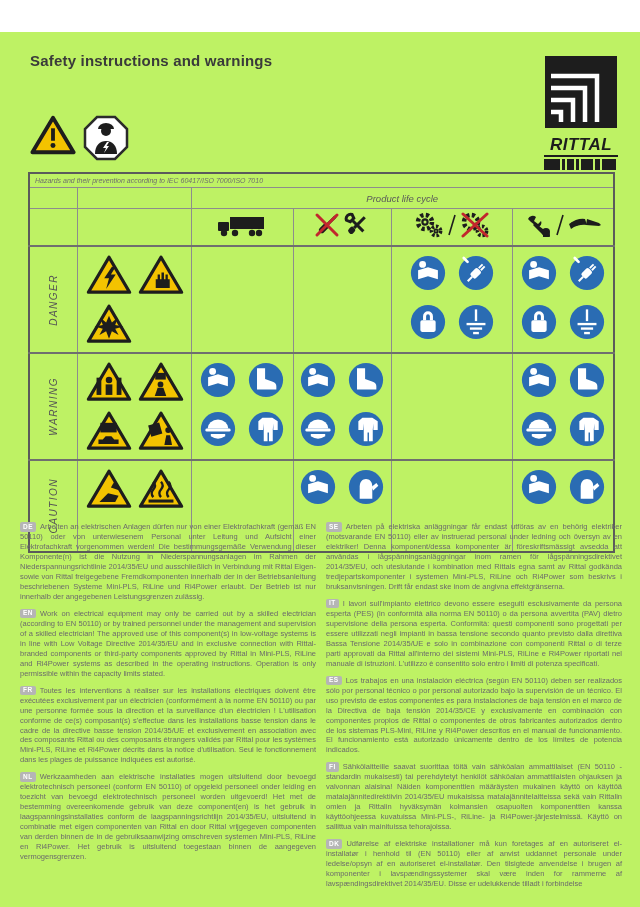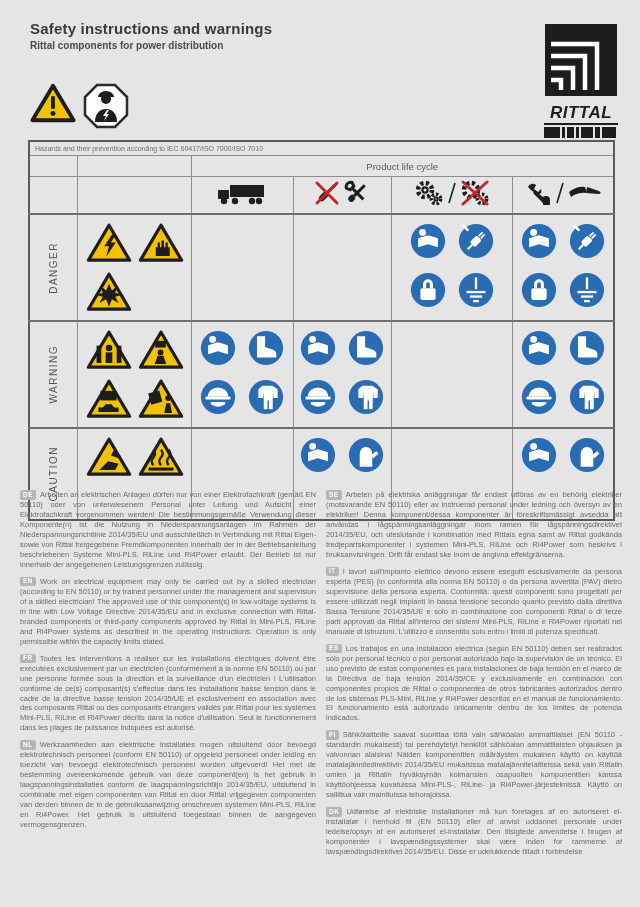--- a/index.html
+++ b/index.html
@@ -1,33 +1,33 @@
 <!DOCTYPE html>
 <html><head>
 <meta charset="utf-8">
 <style>
   html,body{margin:0;padding:0;background:#fff;}
   body{width:640px;height:907px;overflow:hidden;font-family:"Liberation Sans",sans-serif;position:relative;}
-  .page{position:absolute;inset:0;background:#e5e5e5;}
+  .page{position:absolute;inset:0;background:#bef264;margin-top:32px;}
 
   
   .hdr{position:absolute;left:30px;top:20px;}
   .title{font-size:15px;font-weight:bold;color:#3a3a3a;letter-spacing:.2px;}
   .sub{font-size:10px;font-weight:bold;color:#4a4a4a;margin-top:3px;line-height:1.25;}
   .hdr-icons{position:absolute;left:30px;top:82px;display:flex;gap:6px;align-items:flex-start;}
   .logo{position:absolute;right:22px;top:24px;width:74px;text-align:center;}
   .logo-word{font-size:17px;font-weight:bold;font-style:italic;color:#1d1d1d;letter-spacing:.5px;line-height:1;margin-top:4px;font-family:Liberation Sans, sans-serif;}
   .logo-rule{height:2px;background:#1d1d1d;margin-top:2px;}
   .logo-bars{display:flex;gap:2px;margin-top:2px;height:11px;}
   .logo-bars div{background:#1d1d1d;}
 
   
   table.haz{position:absolute;left:28px;top:140px;border-collapse:collapse;table-layout:fixed;}
   table.haz td{border:1px solid #8d8d8d;padding:0;vertical-align:top;}
-  table.haz{border:2px solid #5b5b5b;}
+  table.haz{border:2px solid #5b5b5b;font-style:italic;}
   td.cap{font-size:7px;color:#6e6e6e;padding:3px 0 3px 5px !important;vertical-align:middle !important;}
   td.plc{font-size:9.5px;color:#5a5a5a;text-align:center;vertical-align:middle !important;height:20px;}
   tr.ph-row td{height:36px;vertical-align:middle !important;text-align:center;}
   td.sev{vertical-align:middle !important;text-align:center;}
   .sevlabel{writing-mode:vertical-rl;transform:rotate(180deg);font-size:10px;color:#555;letter-spacing:1.5px;margin:0 auto;}
   .hzwrap{display:flex;flex-wrap:wrap;gap:4px 6px;padding:7px 4px 4px 8px;align-content:flex-start;}
   .mdwrap{display:flex;flex-wrap:wrap;gap:9px 12px;padding:8px 0 4px 0;justify-content:center;align-content:flex-start;}
   tr.sevrow td{border-top:2px solid #6f6f6f;}
   .phspan{display:inline-flex;align-items:center;gap:4px;}
 
@@ -37,21 +37,20 @@
   .col p{font-size:7.5px;line-height:1.33;color:#6b6b6b;text-align:justify;margin:0 0 7px 0;}
   .lang{display:inline-block;background:#b5b5b5;color:#fff;font-size:6.5px;font-weight:bold;line-height:1;padding:1.5px 3px;border-radius:2px;margin-right:4px;position:relative;top:-0.5px;letter-spacing:.5px;}
 </style>
 </head>
 <body>
 
 <div class="page">
 
   <div class="hdr">
     <div class="title">Safety instructions and warnings</div>
-    <div class="sub">Rittal components for power distribution</div>
   </div>
 
   <div class="hdr-icons">
     <span>
       <svg width="46" height="42" viewBox="0 0 48 42">
         <path d="M24 3 L45.5 39 H2.5 Z" fill="#f3c300" stroke="#1d1d1d" stroke-width="4" stroke-linejoin="round"></path>
         <rect x="22" y="14" width="4" height="13" fill="#1d1d1d"></rect>
         <circle cx="24" cy="32" r="2.6" fill="#1d1d1d"></circle>
       </svg>
     </span>

